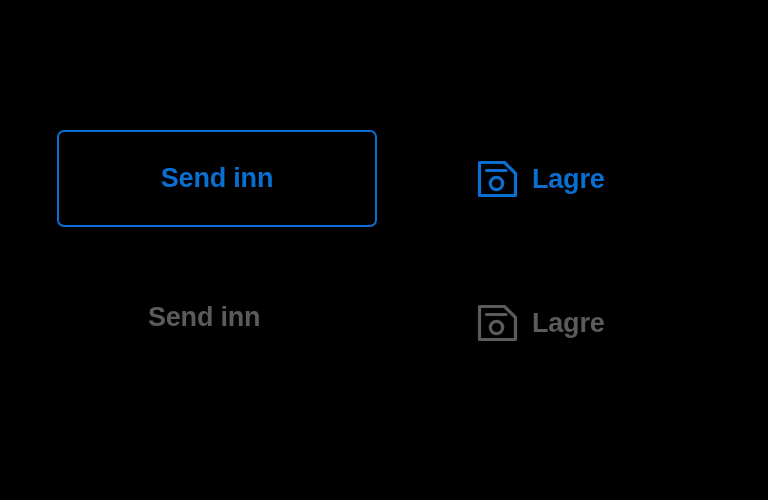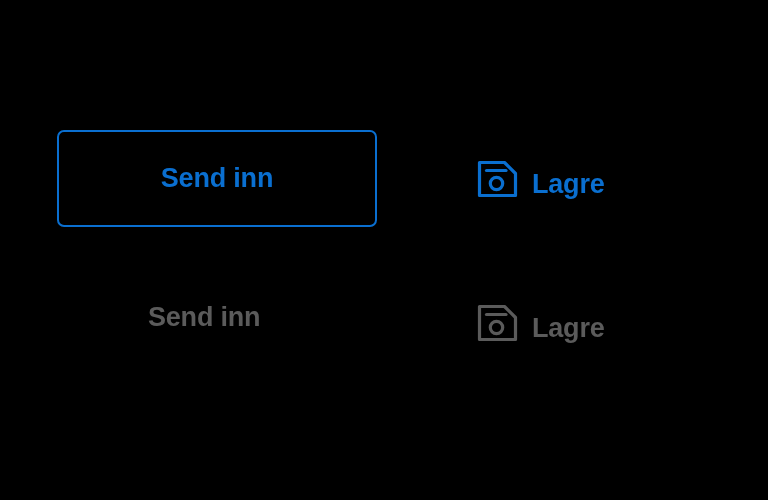--- a/index.html
+++ b/index.html
@@ -44,21 +44,21 @@
     letter-spacing: -0.2px;
     color: #0a6fd0;
     line-height: 1;
     white-space: nowrap;
   }
 
   
   .action {
     position: absolute;
     display: flex;
-    align-items: flex-end;
+    align-items: center;
     gap: 14px;
     background: transparent;
     border: 0;
     padding: 0;
     cursor: pointer;
     white-space: nowrap;
   }
   .action .action-label {
     font-size: 27px;
     line-height: 1;

